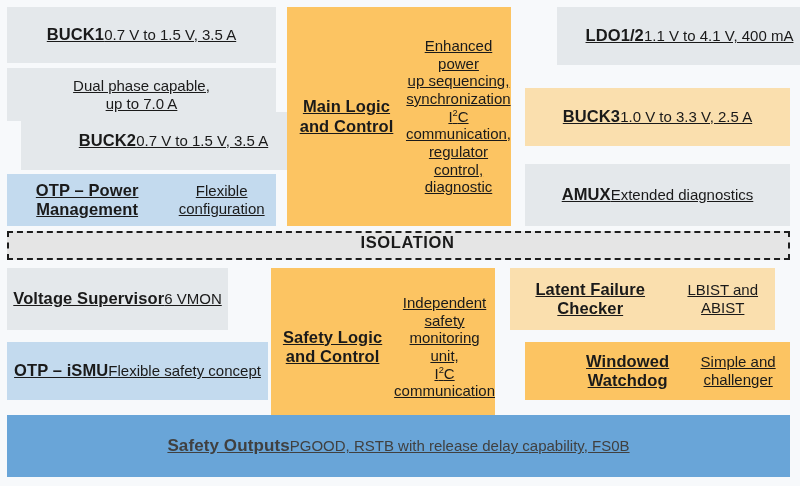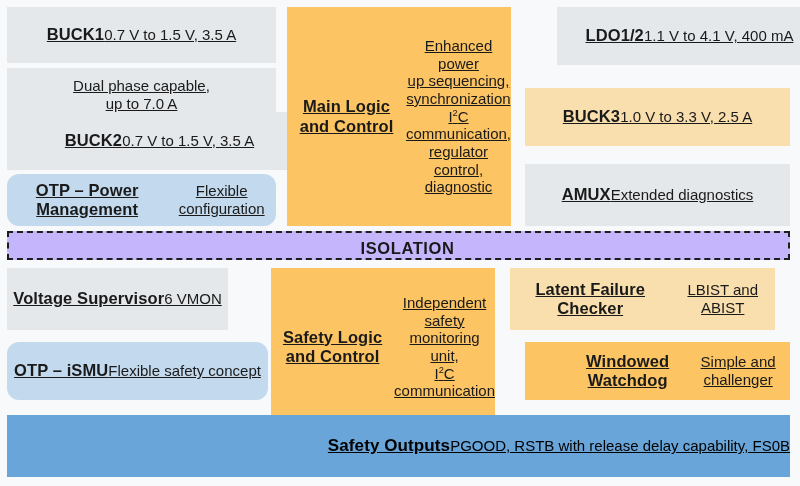--- a/index.html
+++ b/index.html
@@ -40,36 +40,36 @@
     letter-spacing: 0.1px;
   }
   .block .sub {
     font-size: 15px;
     font-weight: normal;
   }
   .block .sub .ln { display: block; }
 
   
   .fill-gray    { background: #e4e8eb; }
-  .fill-blue    { background: #c3daee; border-radius: 12px; }
+  .fill-blue    { background: #c3daee; }
   .fill-orange  { background: #fcc462; }
   .fill-orange-l{ background: #fadfae; }
-  .fill-band    { background: #69a5d8; color: #000000; justify-content: flex-end; }
+  .fill-band    { background: #69a5d8; color: #404040; }
 
   .fill-band .title { font-size: 17px; }
   .fill-band .sub   { font-size: 15px; }
 
   
   .isolation {
     position: absolute;
     box-sizing: border-box;
-    background: #c4b5fd;
+    background: #e5e5e5;
     border: 2px dashed #1d1d1d;
     display: flex;
-    align-items: flex-end;
+    align-items: flex-start;
     justify-content: center;
     color: #1a1a1a;
     font-weight: bold;
     font-size: 16.5px;
     letter-spacing: 0.6px;
     padding-left: 18px;
   }
 
   sup { font-size: 0.62em; vertical-align: super; line-height: 0; }
 </style>
@@ -85,21 +85,21 @@
     </div>
   </div>
 
   <div class="block fill-gray" style="left:7px; top:68px; width:269px; height:53px;">
     <div class="sub">
       <span class="ln">Dual phase capable,</span>
       <span class="ln">up to 7.0 A</span>
     </div>
   </div>
 
-  <div class="block fill-gray" style="left:7px; top:112px; width:305px; height:58px;">
+  <div class="block fill-gray" style="left:21px; top:112px; width:305px; height:58px;">
     <div class="title">BUCK2</div>
     <div class="sub">
       <span class="ln">0.7 V to 1.5 V, 3.5 A</span>
     </div>
   </div>
 
   <div class="block fill-blue" style="left:7px; top:174px; width:269px; height:52px;">
     <div class="title">OTP – Power Management</div>
     <div class="sub">
       <span class="ln">Flexible configuration</span>

